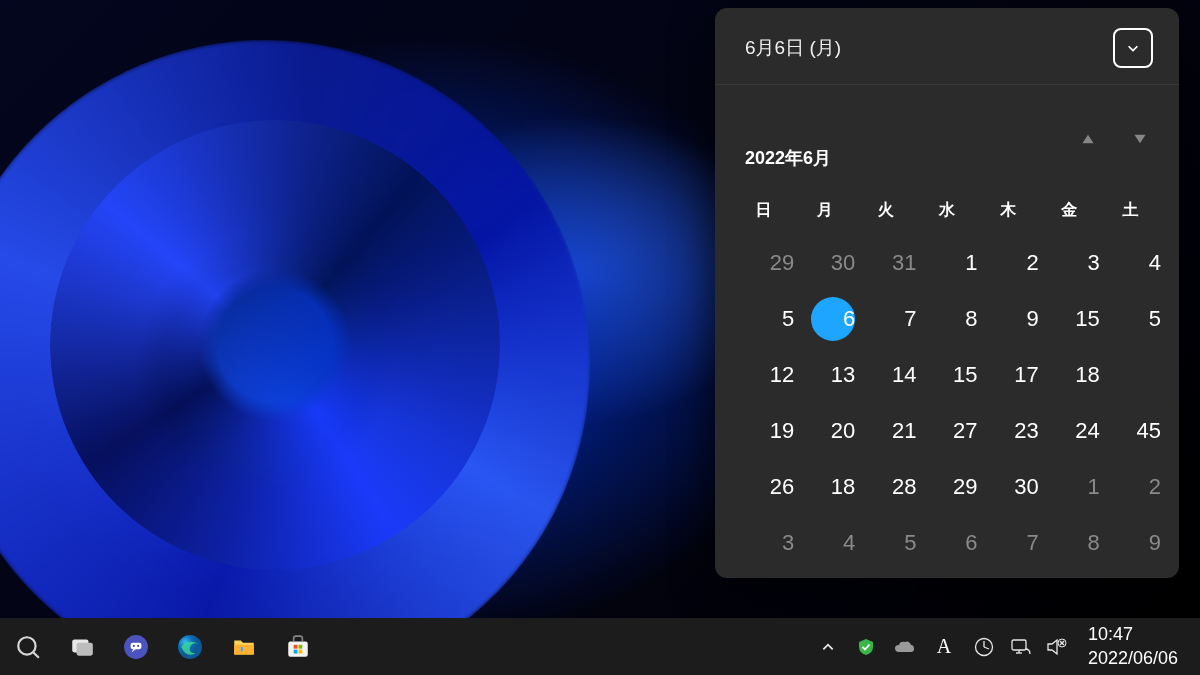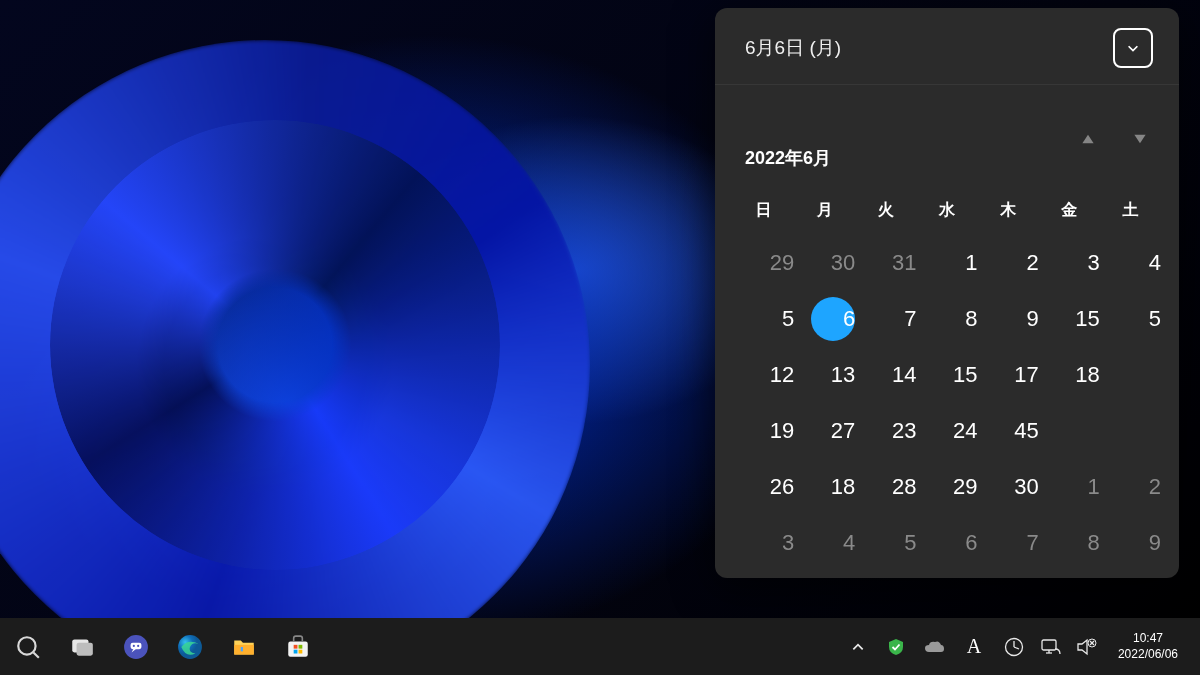--- a/index.html
+++ b/index.html
@@ -98,21 +98,21 @@
     color:#fff;
   }
   .tb-left { display:flex; align-items:center; gap:6px; }
   .tb-btn {
     width:48px; height:48px; display:flex; align-items:center; justify-content:center;
     border-radius:6px; cursor:pointer;
   }
   .tb-spacer { flex:1; }
   .tb-right { display:flex; align-items:center; gap:10px; padding-right:6px;}
   .sys-ico { width:28px; height:48px; display:flex; align-items:center; justify-content:center; cursor:pointer; }
-  .clock { text-align:center; font-size:12px; line-height:1.3; padding:0 8px; cursor:pointer; }
+  .clock { text-align:left; font-size:18px; line-height:1.3; padding:0 8px; cursor:pointer; }
 
   
   .ico { width:26px; height:26px; }
 
 </style>
 </head>
 <body>
 
 <div class="wallpaper"></div>
 
@@ -214,20 +214,26 @@
         </div>
         <div class="day">
           <span>18</span>
         </div>
       </div>
       <div class="week-row">
         <div class="day">
           <span>19</span>
         </div>
         <div class="day">
+          <span>20</span>
+        </div>
+        <div class="day">
+          <span>21</span>
+        </div>
+        <div class="day">
           <span>27</span>
         </div>
         <div class="day">
           <span>23</span>
         </div>
         <div class="day">
           <span>24</span>
         </div>
         <div class="day">
           <span>45</span>

